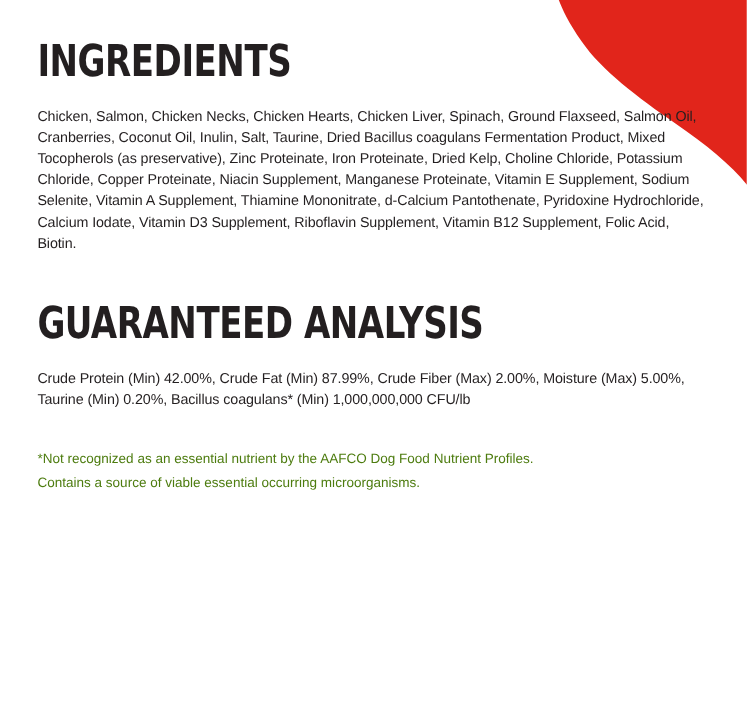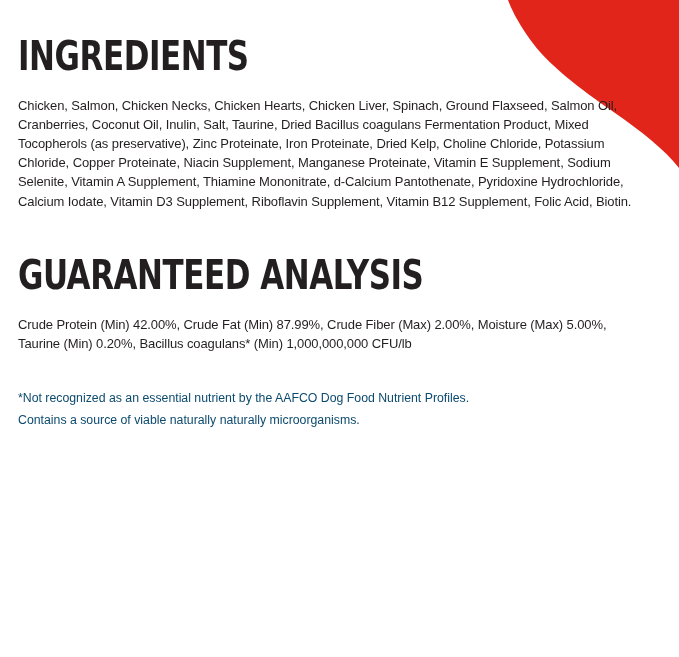--- a/index.html
+++ b/index.html
@@ -21,21 +21,21 @@
     position: absolute;
     top: 0;
     right: 0;
     width: 250px;
     height: 200px;
     pointer-events: none;
   }
 
   .page {
     position: relative;
-    padding: 36px 34px 0 18px;
+    padding: 36px 34px 0 34px;
     box-sizing: border-box;
     width: 679px;
   }
 
   h1.section-title {
     font-family: "DejaVu Sans", sans-serif;
     font-weight: 700;
     font-stretch: condensed;
     font-size: 40px;
     line-height: 1.0;
@@ -58,21 +58,21 @@
     height: 44px;
   }
 
   .gap-after-analysis {
     height: 36px;
   }
 
   .footnotes {
     font-size: 12.3px;
     line-height: 1.55;
-    color: #0c4a6e;
+    color: #4d7c0f;
     margin: 0;
   }
 
   .footnote-line {
     margin: 0 0 3px 0;
   }
 </style>
 </head>
 <body>
 
@@ -93,16 +93,16 @@
   <div class="gap-after-ingredients"></div>
 
   <h1 class="section-title">GUARANTEED ANALYSIS</h1>
 
   <p class="body-text">Crude Protein (Min) 42.00%, Crude Fat (Min) 87.99%, Crude Fiber (Max) 2.00%, Moisture (Max) 5.00%, Taurine (Min) 0.20%, Bacillus coagulans* (Min) 1,000,000,000 CFU/lb</p>
 
   <div class="gap-after-analysis"></div>
 
   <div class="footnotes">
     <p class="footnote-line">*Not recognized as an essential nutrient by the AAFCO Dog Food Nutrient Profiles.</p>
-    <p class="footnote-line">Contains a source of viable naturally naturally microorganisms.</p>
+    <p class="footnote-line">Contains a source of viable essential occurring microorganisms.</p>
   </div>
 
 </div>
 
 </body></html>

